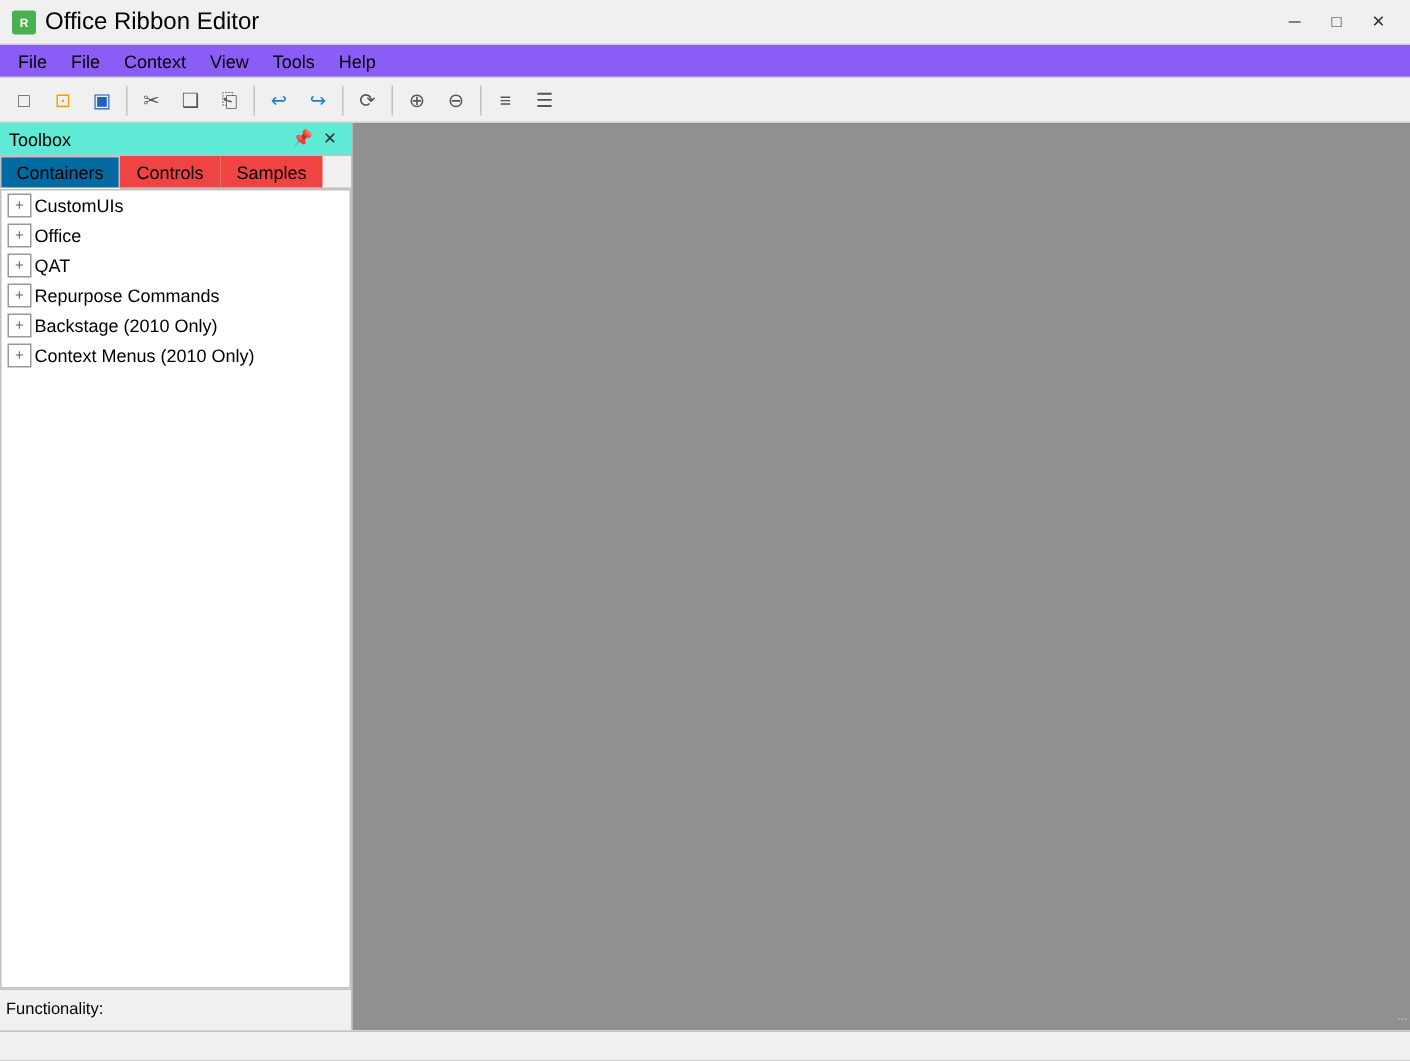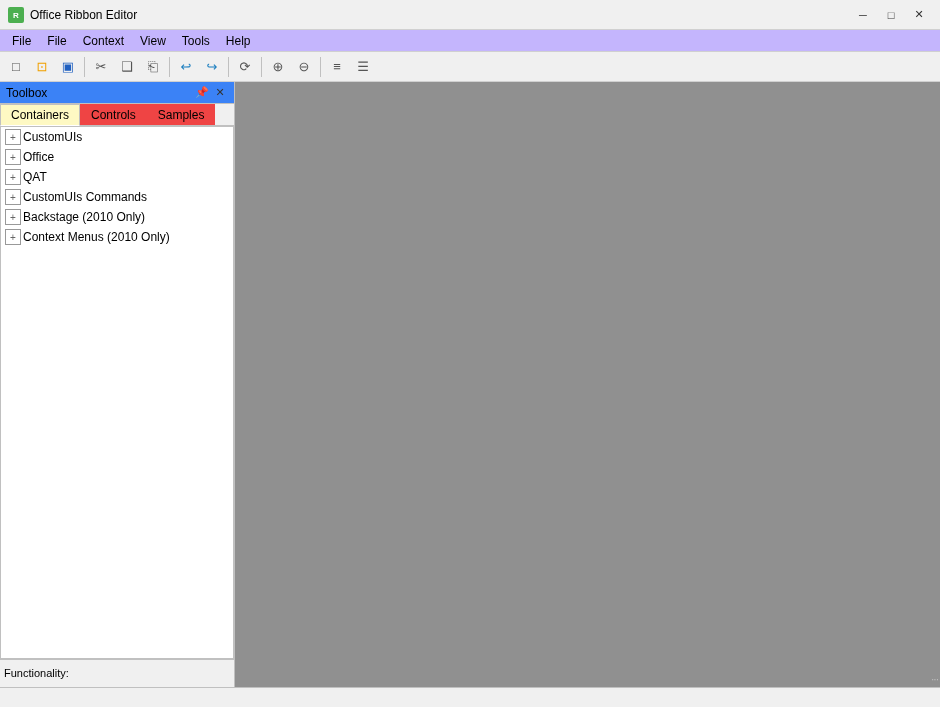--- a/index.html
+++ b/index.html
@@ -33,21 +33,21 @@
       display: flex;
       align-items: center;
       justify-content: center;
       font-size: 10px;
       color: white;
       font-weight: bold;
       flex-shrink: 0;
     }
     #title-bar .title-text {
       flex: 1;
-      font-size: 12px;
+      font-size: 16px;
       color: #000;
     }
     #title-bar .window-controls {
       display: flex;
       gap: 2px;
     }
     #title-bar .win-btn {
       width: 26px;
       height: 20px;
       background: transparent;
@@ -55,21 +55,21 @@
       cursor: pointer;
       display: flex;
       align-items: center;
       justify-content: center;
       font-size: 11px;
       color: #333;
     }
 
     
     #menu-bar {
-      background: #c4b5fd;
+      background: #8b5cf6;
       height: 22px;
       display: flex;
       align-items: center;
       padding: 0 4px;
       border-bottom: 1px solid #d0d0d0;
       flex-shrink: 0;
     }
     .menu-item {
       padding: 2px 8px;
       cursor: pointer;
@@ -120,21 +120,21 @@
     
     #toolbox {
       width: 235px;
       display: flex;
       flex-direction: column;
       background: #f0f0f0;
       border-right: 1px solid #c0c0c0;
       flex-shrink: 0;
     }
     #toolbox-header {
-      background: #3b82f6;
+      background: #5eead4;
       height: 22px;
       display: flex;
       align-items: center;
       padding: 0 6px;
       border-bottom: 1px solid #c0c0c0;
       justify-content: space-between;
       flex-shrink: 0;
     }
     #toolbox-header .toolbox-title {
       font-size: 12px;
@@ -168,21 +168,21 @@
     .toolbox-tab {
       padding: 3px 10px;
       font-size: 12px;
       cursor: pointer;
       border: 1px solid transparent;
       border-bottom: none;
       color: #000;
       background: #ef4444;
     }
     .toolbox-tab.active {
-      background: #fef9c3;
+      background: #0369a1;
       border-color: #c0c0c0;
       border-bottom: 1px solid #ffffff;
       margin-bottom: -1px;
       z-index: 1;
     }
 
     
     #toolbox-content {
       flex: 1;
       background: #ffffff;
@@ -328,21 +328,21 @@
         <div class="tree-item">
           <span class="expand-icon">+</span>
           <span class="item-label">Office</span>
         </div>
         <div class="tree-item">
           <span class="expand-icon">+</span>
           <span class="item-label">QAT</span>
         </div>
         <div class="tree-item">
           <span class="expand-icon">+</span>
-          <span class="item-label">CustomUIs Commands</span>
+          <span class="item-label">Repurpose Commands</span>
         </div>
         <div class="tree-item">
           <span class="expand-icon">+</span>
           <span class="item-label">Backstage (2010 Only)</span>
         </div>
         <div class="tree-item">
           <span class="expand-icon">+</span>
           <span class="item-label">Context Menus (2010 Only)</span>
         </div>
       </div>

